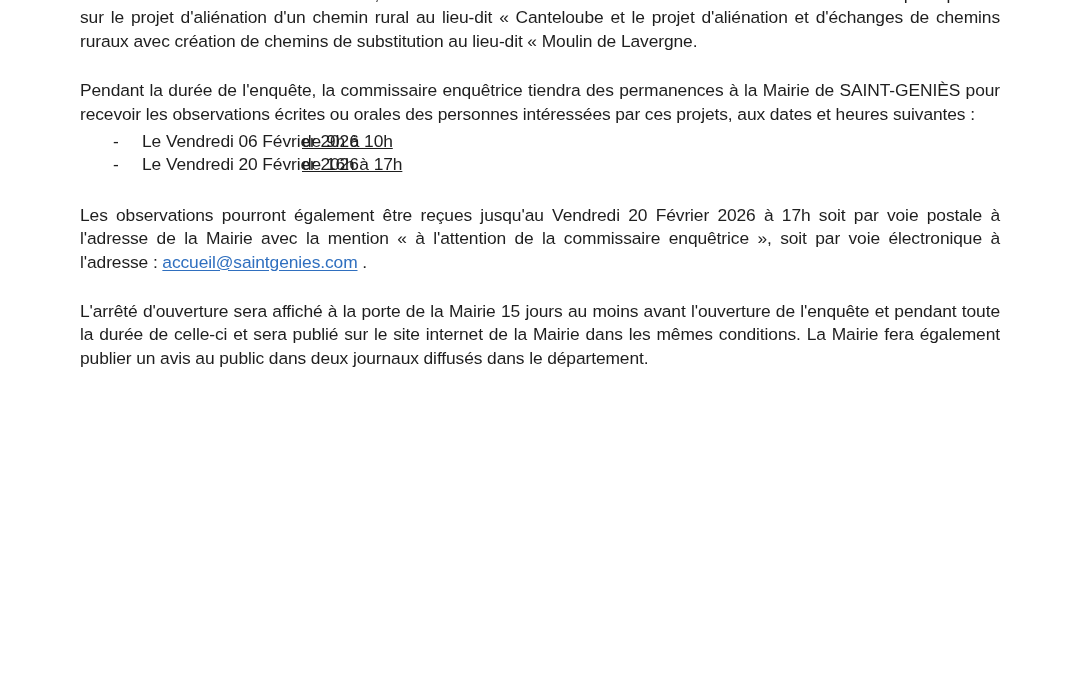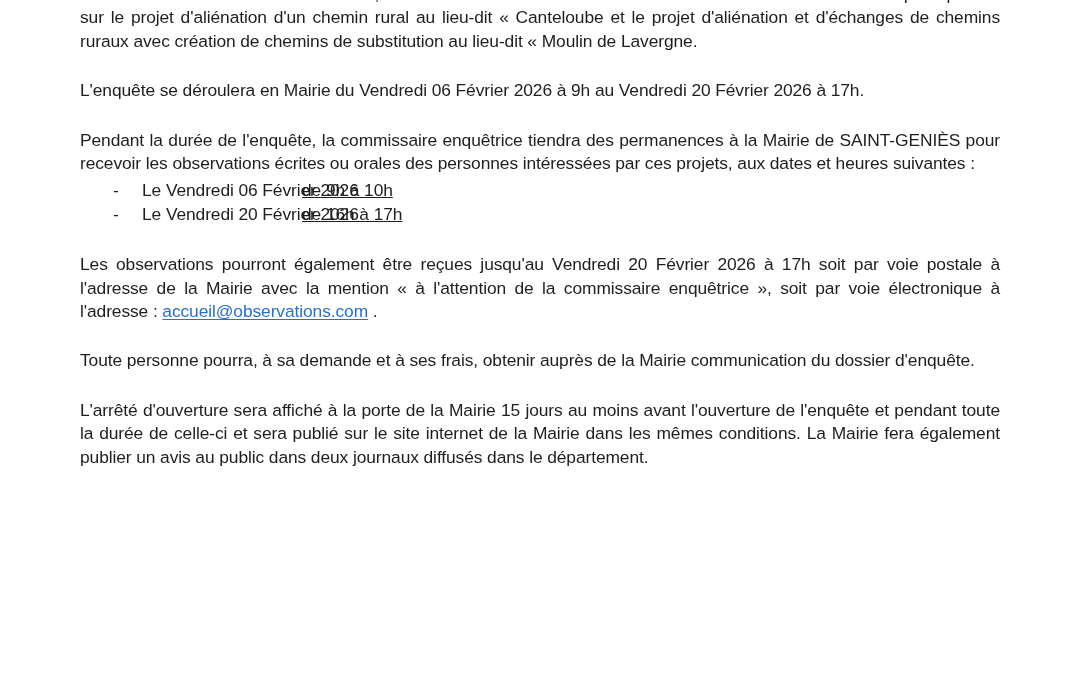--- a/index.html
+++ b/index.html
@@ -60,37 +60,35 @@
     }
   </style>
 </head>
 <body>
 
 <div class="page">
 
   <p class="para">Par arrêté en date du 15 Janvier 2026, Monsieur le Maire de SAINT-GENIÈS a ordonné l'ouverture de l'enquête portant sur le projet d'aliénation d'un chemin rural au lieu-dit « Canteloube et le projet d'aliénation et d'échanges de chemins ruraux avec création de chemins de substitution au lieu-dit « Moulin de Lavergne.</p>
 
 
-  <p class="para">L'enquête se déroulera en Mairie du Vendredi 06 Février 2026 à 9h au Vendredi 20 Février 2026 à 17h.</p>
 
   <p class="para tight">Pendant la durée de l'enquête, la commissaire enquêtrice tiendra des permanences à la Mairie de SAINT-GENIÈS pour recevoir les observations écrites ou orales des personnes intéressées par ces projets, aux dates et heures suivantes :</p>
 
   <ul class="bullets">
     <li>
       <span class="dash">-</span>
       <span class="date">Le Vendredi 06 Février 2026</span>
       <span class="hours">de 9h à 10h</span>
     </li>
     <li>
       <span class="dash">-</span>
       <span class="date">Le Vendredi 20 Février 2026</span>
       <span class="hours">de 16h à 17h</span>
     </li>
   </ul>
 
 
-  <p class="para"><span>Les observations pourront également être reçues jusqu'au Vendredi 20 Février 2026 à 17h soit par voie postale à l'adresse de la Mairie avec la mention « à l'attention de la commissaire enquêtrice », soit par voie électronique à l'adresse : </span><a class="email-link">accueil@observations.com</a><span> .</span></p>
+  <p class="para"><span>Les observations pourront également être reçues jusqu'au Vendredi 20 Février 2026 à 17h soit par voie postale à l'adresse de la Mairie avec la mention « à l'attention de la commissaire enquêtrice », soit par voie électronique à l'adresse : </span><a class="email-link">accueil@saintgenies.com</a><span> .</span></p>
 
-  <p class="para">Toute personne pourra, à sa demande et à ses frais, obtenir auprès de la Mairie communication du dossier d'enquête.</p>
 
   <p class="para">L'arrêté d'ouverture sera affiché à la porte de la Mairie 15 jours au moins avant l'ouverture de l'enquête et pendant toute la durée de celle-ci et sera publié sur le site internet de la Mairie dans les mêmes conditions. La Mairie fera également publier un avis au public dans deux journaux diffusés dans le département.</p>
 
 </div>
 
 </body></html>

